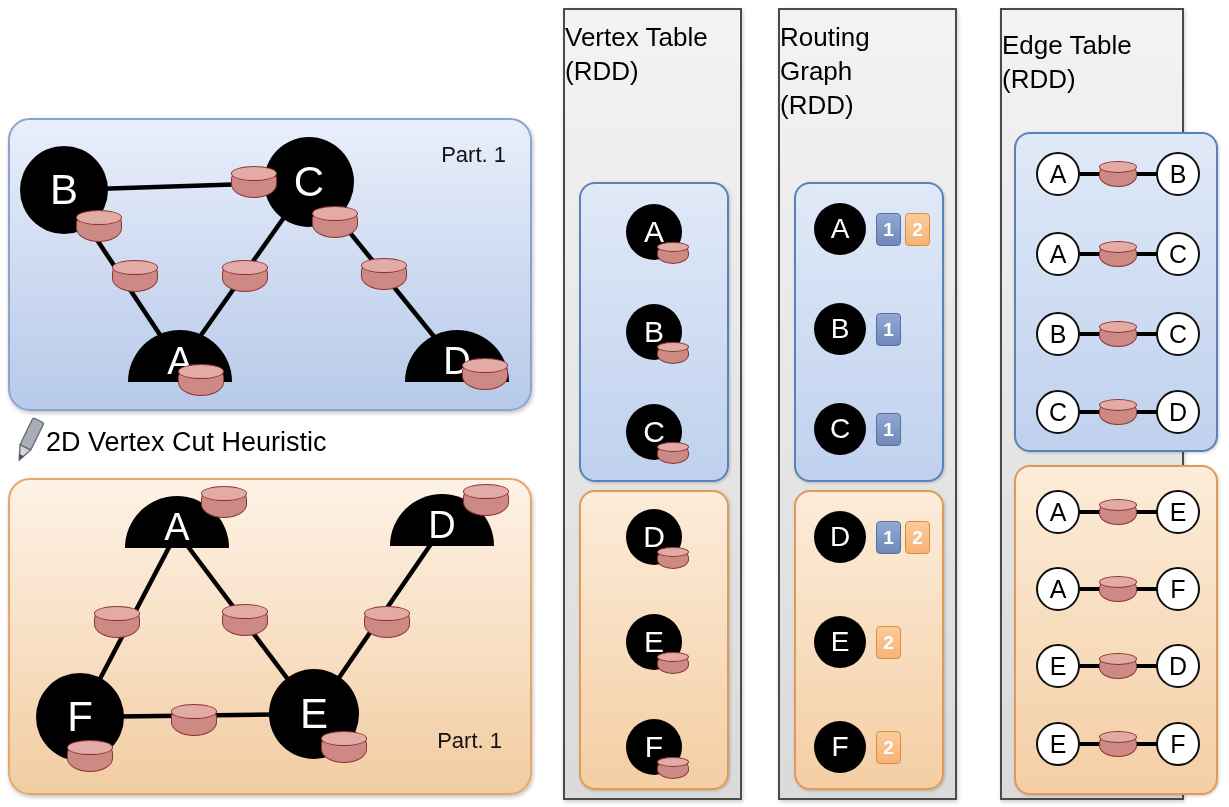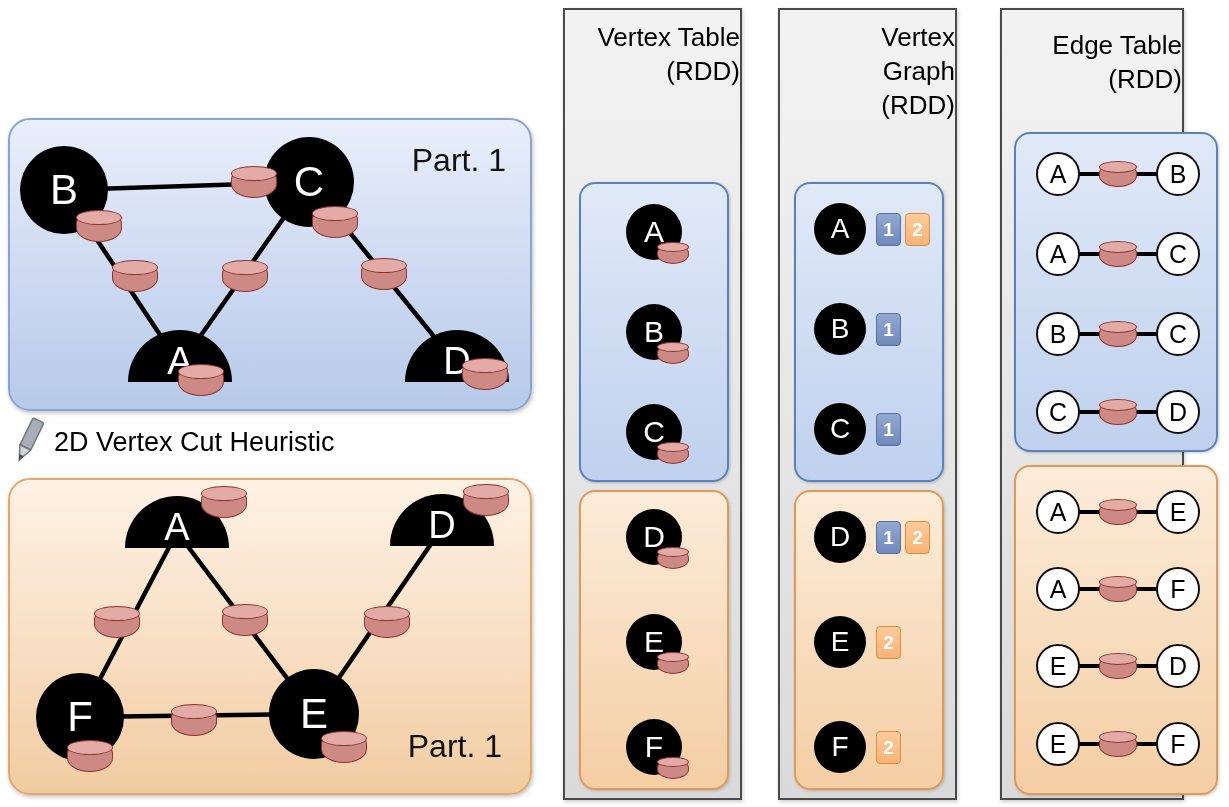--- a/index.html
+++ b/index.html
@@ -5,37 +5,37 @@
   *{box-sizing:border-box;margin:0;padding:0}
   html,body{background:#fff}
   body{width:1229px;height:807px;position:relative;font-family:"Liberation Sans",sans-serif;color:#000;overflow:hidden}
   .abs{position:absolute}
 
   .pg-title{position:absolute;left:64px;top:46px;font-size:28px;letter-spacing:.5px}
 
   .part-box{position:absolute;border-radius:22px;box-shadow:1px 2px 4px rgba(0,0,0,.25)}
   .part-box.blue{background:linear-gradient(180deg,#e9effb 0%,#cdd9f1 55%,#b6cae9 100%);border:2.5px solid #8aa4cf}
   .part-box.orange{background:linear-gradient(180deg,#fdf2e5 0%,#f8dec2 55%,#f1cca1 100%);border:2.5px solid #e2a76c}
-  .part-label{position:absolute;font-size:32px;color:#111}
+  .part-label{position:absolute;font-size:22px;color:#111}
 
   .gsvg{position:absolute;left:0;top:0}
 
   .vx{position:absolute;background:#000;border-radius:50%;color:#fff;display:flex;align-items:center;justify-content:center}
   .vdome{position:absolute;background:#000;border-radius:400px 400px 0 0;color:#fff;display:flex;align-items:flex-end;justify-content:center;line-height:1.05}
 
   .cyl{position:absolute}
   .cyl i{position:absolute;display:block}
   .cyl .bod{left:0;right:0;top:22%;bottom:0;background:linear-gradient(180deg,#dironmentno 0%);background:#cd8984;border:1.5px solid #8e3432;border-radius:6px 6px 50% 50%/6px 6px 55% 55%}
   .cyl .lid{left:0;right:0;top:0;height:46%;background:#e2aba6;border:1.5px solid #8e3432;border-radius:50%;z-index:1}
 
   .cutrow{position:absolute;left:10px;top:414px;height:56px;display:flex;align-items:center}
-  .cutlabel{font-size:27px;margin-left:8px}
+  .cutlabel{font-size:27px;}
 
   .column{position:absolute;top:8px;height:792px;background:linear-gradient(180deg,#f3f3f3,#dadada);border:2px solid #4a4a4a;box-shadow:1px 2px 4px rgba(0,0,0,.2)}
-  .col-title{position:absolute;left:0;right:0;text-align:right;font-size:26px}
+  .col-title{position:absolute;left:0;right:0;text-align:left;font-size:26px}
 
   .inner{position:absolute;border-radius:16px;box-shadow:1px 1px 3px rgba(0,0,0,.2)}
   .inner.blue{background:linear-gradient(180deg,#e0e9f7,#bfd1ee);border:2.5px solid #5a82b8}
   .inner.orange{background:linear-gradient(180deg,#fcecd9,#f4cea4);border:2.5px solid #dd9a58}
 
   .tvx{position:absolute;background:#000;border-radius:50%;color:#fff;display:flex;align-items:center;justify-content:center}
 
   .badge{position:absolute;width:25px;height:33px;border-radius:4px;color:#fff;font-weight:bold;font-size:19px;display:flex;align-items:center;justify-content:center}
   .badge.b1{background:linear-gradient(180deg,#92a8d1,#7089ba);border:1.5px solid #54719f}
   .badge.b2{background:linear-gradient(180deg,#fccb9a,#f7b377);border:1.5px solid #d98e3f}
@@ -216,21 +216,21 @@
           <span>F</span>
         </div>
       <span class="cyl" style="left:76px;top:265px;width:32px;height:22px">
           <i class="bod"></i>
           <i class="lid"></i>
         </span>
     </div>
   </div>
 
   <div class="column" style="left:778px;width:179px">
-    <div class="col-title" style="top:12px">Vertex</div>
+    <div class="col-title" style="top:12px">Routing</div>
     <div class="col-title" style="top:46px">Graph</div>
     <div class="col-title" style="top:80px">(RDD)</div>
 
     <div class="inner blue" style="left:14px;top:172px;width:150px;height:300px">
       <div class="tvx" style="left:18px;top:19px;width:52px;height:52px;font-size:28px">
           <span>A</span>
         </div>
       <div class="badge b1" style="left:80px;top:29px">1</div>
       <div class="badge b2" style="left:109px;top:29px">2</div>
 

